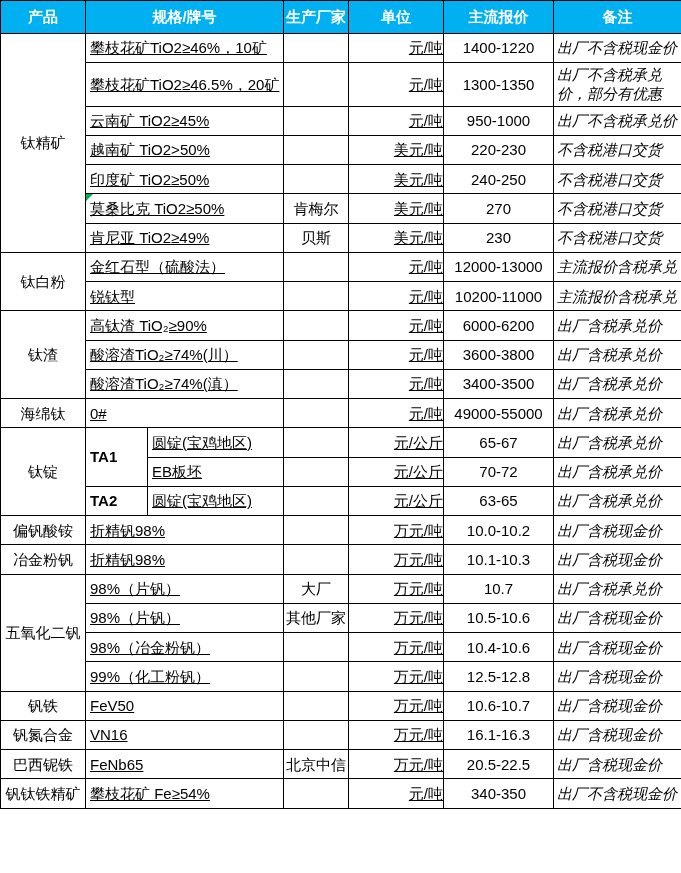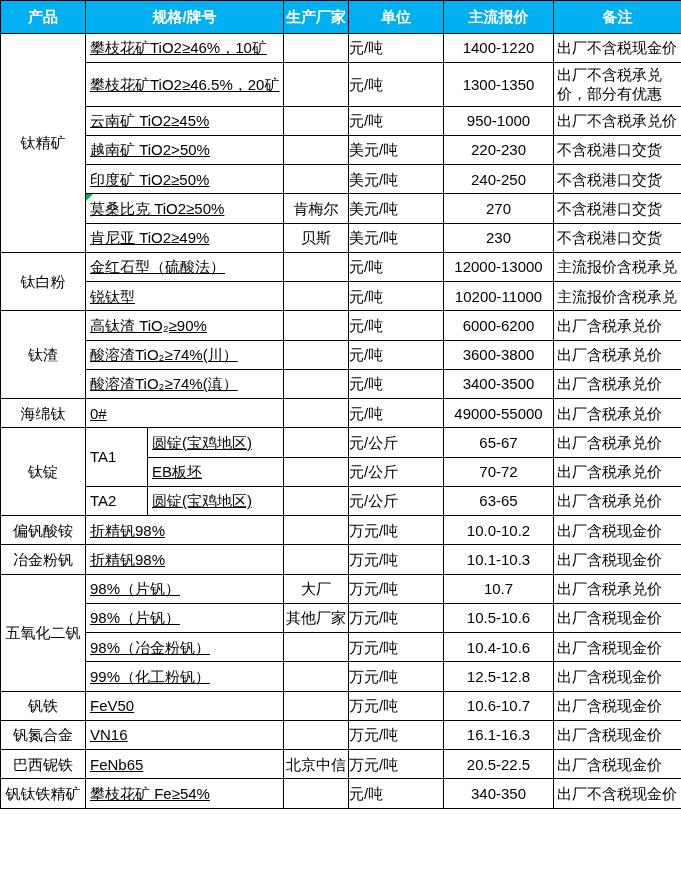--- a/index.html
+++ b/index.html
@@ -29,26 +29,26 @@
   .price-table tbody tr { height: 29px; }
   .price-table tbody tr.tall { height: 43px; }
   .price-table th {
     background: #00B0F0;
     color: #ffffff;
     font-weight: bold;
     text-align: center;
     font-size: 15px;
   }
   td.c-product { text-align: center; margin-left: 32px; }
-  td.c-grade   { text-align: left; padding-left: 4px; }
+  td.c-grade   { text-align: left; padding-left: 4px; font-weight: bold; }
   td.c-spec    { text-align: left; padding-left: 4px; position: relative; text-decoration: underline; }
   td.c-mfr     { text-align: center; }
-  td.c-unit    { text-align: left; }
+  td.c-unit    { text-align: right; text-decoration: underline; }
   td.c-price   { text-align: center; }
-  td.c-note    { text-align: left; padding-left: 3px; }
+  td.c-note    { text-align: left; padding-left: 3px; font-style: italic; }
   span.flag {
     position: absolute;
     top: 0;
     left: 0;
     width: 0;
     height: 0;
     border-top: 7px solid #00B050;
     border-right: 7px solid transparent;
   }
 </style>

